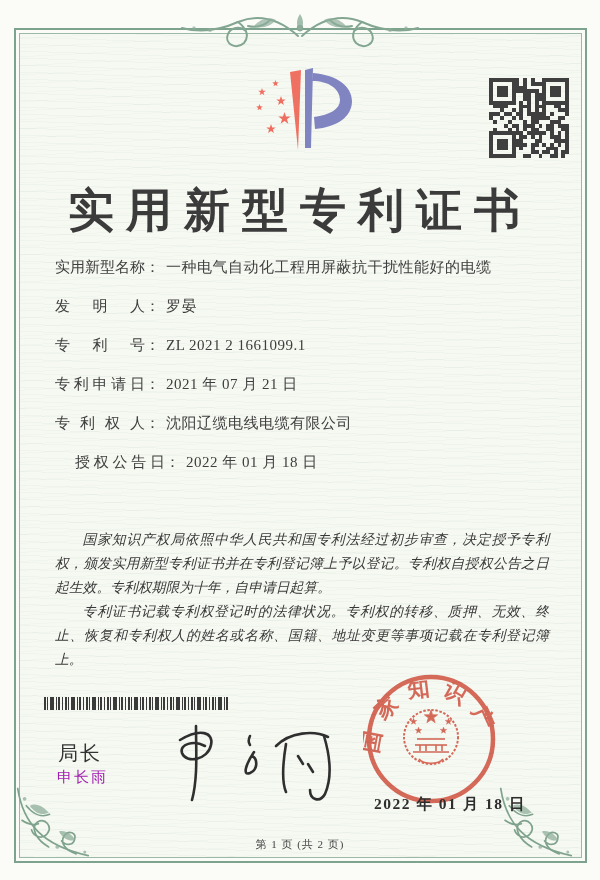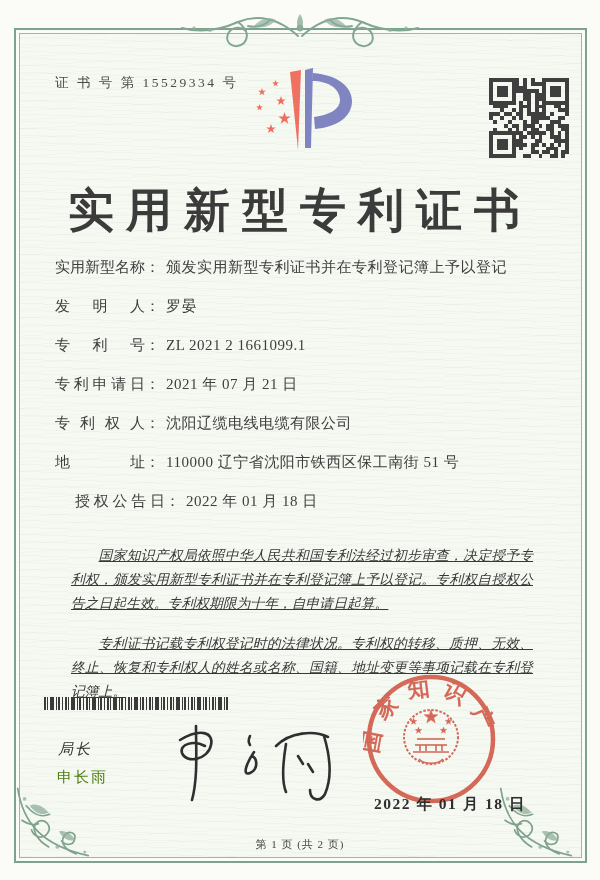--- a/index.html
+++ b/index.html
@@ -32,29 +32,29 @@
   .fields{left:55px;top:256px;width:498px;font-size:15px;color:#3e3e3e;}
   .frow{margin-bottom:17px;line-height:22px;white-space:nowrap;}
   .flabel{display:inline-block;width:6em;text-align:justify;text-align-last:justify;vertical-align:top;}
   .fcolon{margin-right:6px;}
   .fvalue{letter-spacing:.5px;}
   .frow-double{display:flex;}
   .fpair-left{width:248px;margin-left:20px;}
 
   .paras{left:55px;top:528px;width:494px;font-size:13.8px;line-height:1.74;color:#383838;
          font-style:italic;text-align:justify;}
-  .paras p{margin:16px;text-indent:2em;text-decoration:underline;}
+  .paras p{margin:0;text-indent:2em;}
 
   .barcode{left:44px;top:697px;width:184px;height:13px;
     background:
       repeating-linear-gradient(90deg,#3a3a3a 0 1px,transparent 1px 3px),
       repeating-linear-gradient(90deg,#3a3a3a 0 2px,transparent 2px 7px);}
 
-  .sig-title{left:58px;top:740px;font-size:15px;letter-spacing:2px;color:#333;font-style:italic;}
-  .sig-name{left:57px;top:768px;font-size:15px;letter-spacing:2px;color:#4d7c0f;}
+  .sig-title{left:58px;top:740px;font-size:20px;letter-spacing:2px;color:#333;}
+  .sig-name{left:57px;top:768px;font-size:15px;letter-spacing:2px;color:#a21caf;}
   .signature{left:158px;top:720px;width:190px;height:88px;}
 
   .seal{left:363px;top:671px;width:136px;height:136px;z-index:4;mix-blend-mode:multiply;opacity:.88;}
   .seal-date{left:374px;top:794px;font-size:15.5px;font-weight:600;letter-spacing:1.5px;color:#2e2e2e;z-index:5;}
 
   .footer{left:0;right:0;top:837px;text-align:center;font-size:11px;letter-spacing:1px;color:#444;}
 
   svg{display:block;width:100%;height:100%;}
   .seal-text{font-family:"Liberation Serif",serif;font-size:22px;font-weight:700;letter-spacing:11px;
              fill:#d95748;}
@@ -120,21 +120,20 @@
           <use href="#flourish-corner" width="100" height="100"></use>
         </g>
       </svg>
   </div>
   <div class="ornament" id="corner-right">
     <svg width="86" height="92" viewBox="0 0 100 100">
         <use href="#flourish-corner" width="100" height="100"></use>
       </svg>
   </div>
 
-  <div class="content cert-no">证 书 号 第 15529334 号</div>
 
   <div class="content logo">
     <svg viewBox="0 0 112 90">
       <polygon points="42,6 53,4 50,84" fill="#ef7162"></polygon>
       <polygon points="57,4 65,2 63,82 57,82" fill="#8084c1"></polygon>
       <path d="M65,7 C90,9 104,21 104,35 C104,51 89,61 67,63 L66,51 C82,49 92,43 92,34 C92,23 81,15 64,15 Z" fill="#8084c1"></path>
       <g fill="#ee6f60">
         <use href="#star5" x="10" y="22" width="8" height="8"></use>
         <use href="#star5" x="24" y="14" width="7" height="7"></use>
         <use href="#star5" x="28" y="30" width="10" height="10"></use>
@@ -405,36 +404,33 @@
         <rect x="16" y="20" width="1" height="1" fill="#3f3f3f"></rect>
         <rect x="17" y="20" width="1" height="1" fill="#3f3f3f"></rect>
         <rect x="19" y="20" width="1" height="1" fill="#3f3f3f"></rect>
       </svg>
   </div>
 
   <div class="content title">实用新型专利证书</div>
 
   <div class="content fields">
     <div class="frow">
-      <span class="flabel">实用新型名称</span><span class="fcolon">：</span><span class="fvalue">颁发实用新型专利证书并在专利登记簿上予以登记</span>
+      <span class="flabel">实用新型名称</span><span class="fcolon">：</span><span class="fvalue">一种电气自动化工程用屏蔽抗干扰性能好的电缆</span>
     </div>
     <div class="frow">
       <span class="flabel">发明人</span><span class="fcolon">：</span><span class="fvalue">罗晏</span>
     </div>
     <div class="frow">
       <span class="flabel">专利号</span><span class="fcolon">：</span><span class="fvalue">ZL 2021 2 1661099.1</span>
     </div>
     <div class="frow">
       <span class="flabel">专利申请日</span><span class="fcolon">：</span><span class="fvalue">2021 年 07 月 21 日</span>
     </div>
     <div class="frow">
       <span class="flabel">专利权人</span><span class="fcolon">：</span><span class="fvalue">沈阳辽缆电线电缆有限公司</span>
-    </div>
-    <div class="frow">
-      <span class="flabel">地址</span><span class="fcolon">：</span><span class="fvalue">110000  辽宁省沈阳市铁西区保工南街 51 号</span>
     </div>
     <div class="frow frow-double">
       <span class="fpair-left">
         <span class="flabel">授权公告日</span><span class="fcolon">：</span><span class="fvalue">2022 年 01 月 18 日</span>
       </span>
     </div>
   </div>
 
   <div class="content paras">
     <p>国家知识产权局依照中华人民共和国专利法经过初步审查，决定授予专利权，颁发实用新型专利证书并在专利登记簿上予以登记。专利权自授权公告之日起生效。专利权期限为十年，自申请日起算。</p>

